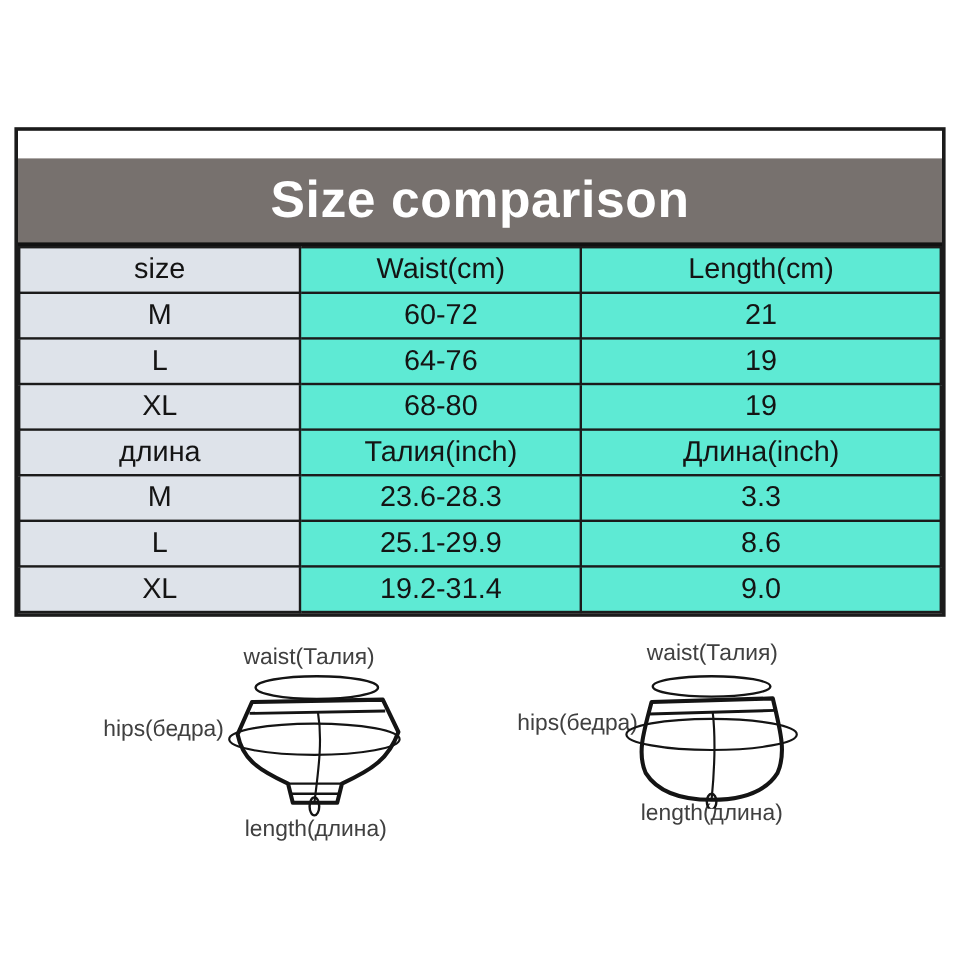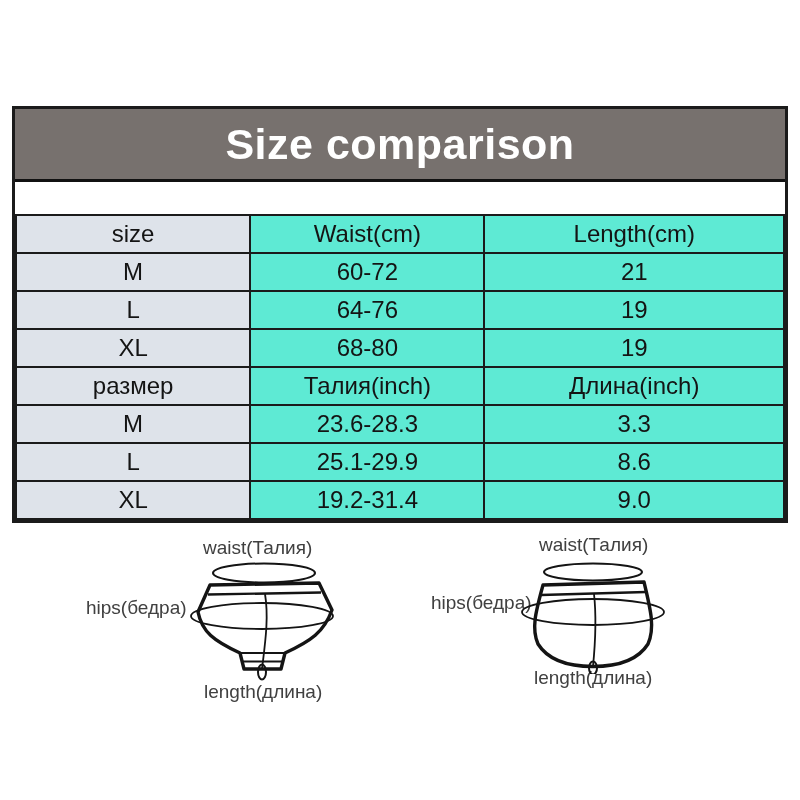--- a/index.html
+++ b/index.html
@@ -29,26 +29,26 @@
     height: 70px;
     background: #77716E;
     color: #ffffff;
     display: flex;
     align-items: center;
     justify-content: center;
     font-size: 43px;
     font-weight: bold;
     letter-spacing: 0.5px;
     border-bottom: 3px solid #111111;
+    margin-top: 23px;
   }
   table.size-table {
     width: 100%;
     border-collapse: collapse;
     table-layout: fixed;
-    margin-top: 32px;
   }
   table.size-table td {
     border: 2px solid #1b1b1b;
     height: 36px;
     text-align: center;
     vertical-align: middle;
     font-size: 24px;
     color: #141414;
     padding: 0;
     background: #5eead4;
@@ -106,21 +106,21 @@
         <td class="first-col">L</td>
         <td>64-76</td>
         <td>19</td>
       </tr>
       <tr>
         <td class="first-col">XL</td>
         <td>68-80</td>
         <td>19</td>
       </tr>
       <tr>
-        <td class="first-col">размер</td>
+        <td class="first-col">длина</td>
         <td>Талия(inch)</td>
         <td>Длина(inch)</td>
       </tr>
       <tr>
         <td class="first-col">M</td>
         <td>23.6-28.3</td>
         <td>3.3</td>
       </tr>
       <tr>
         <td class="first-col">L</td>

